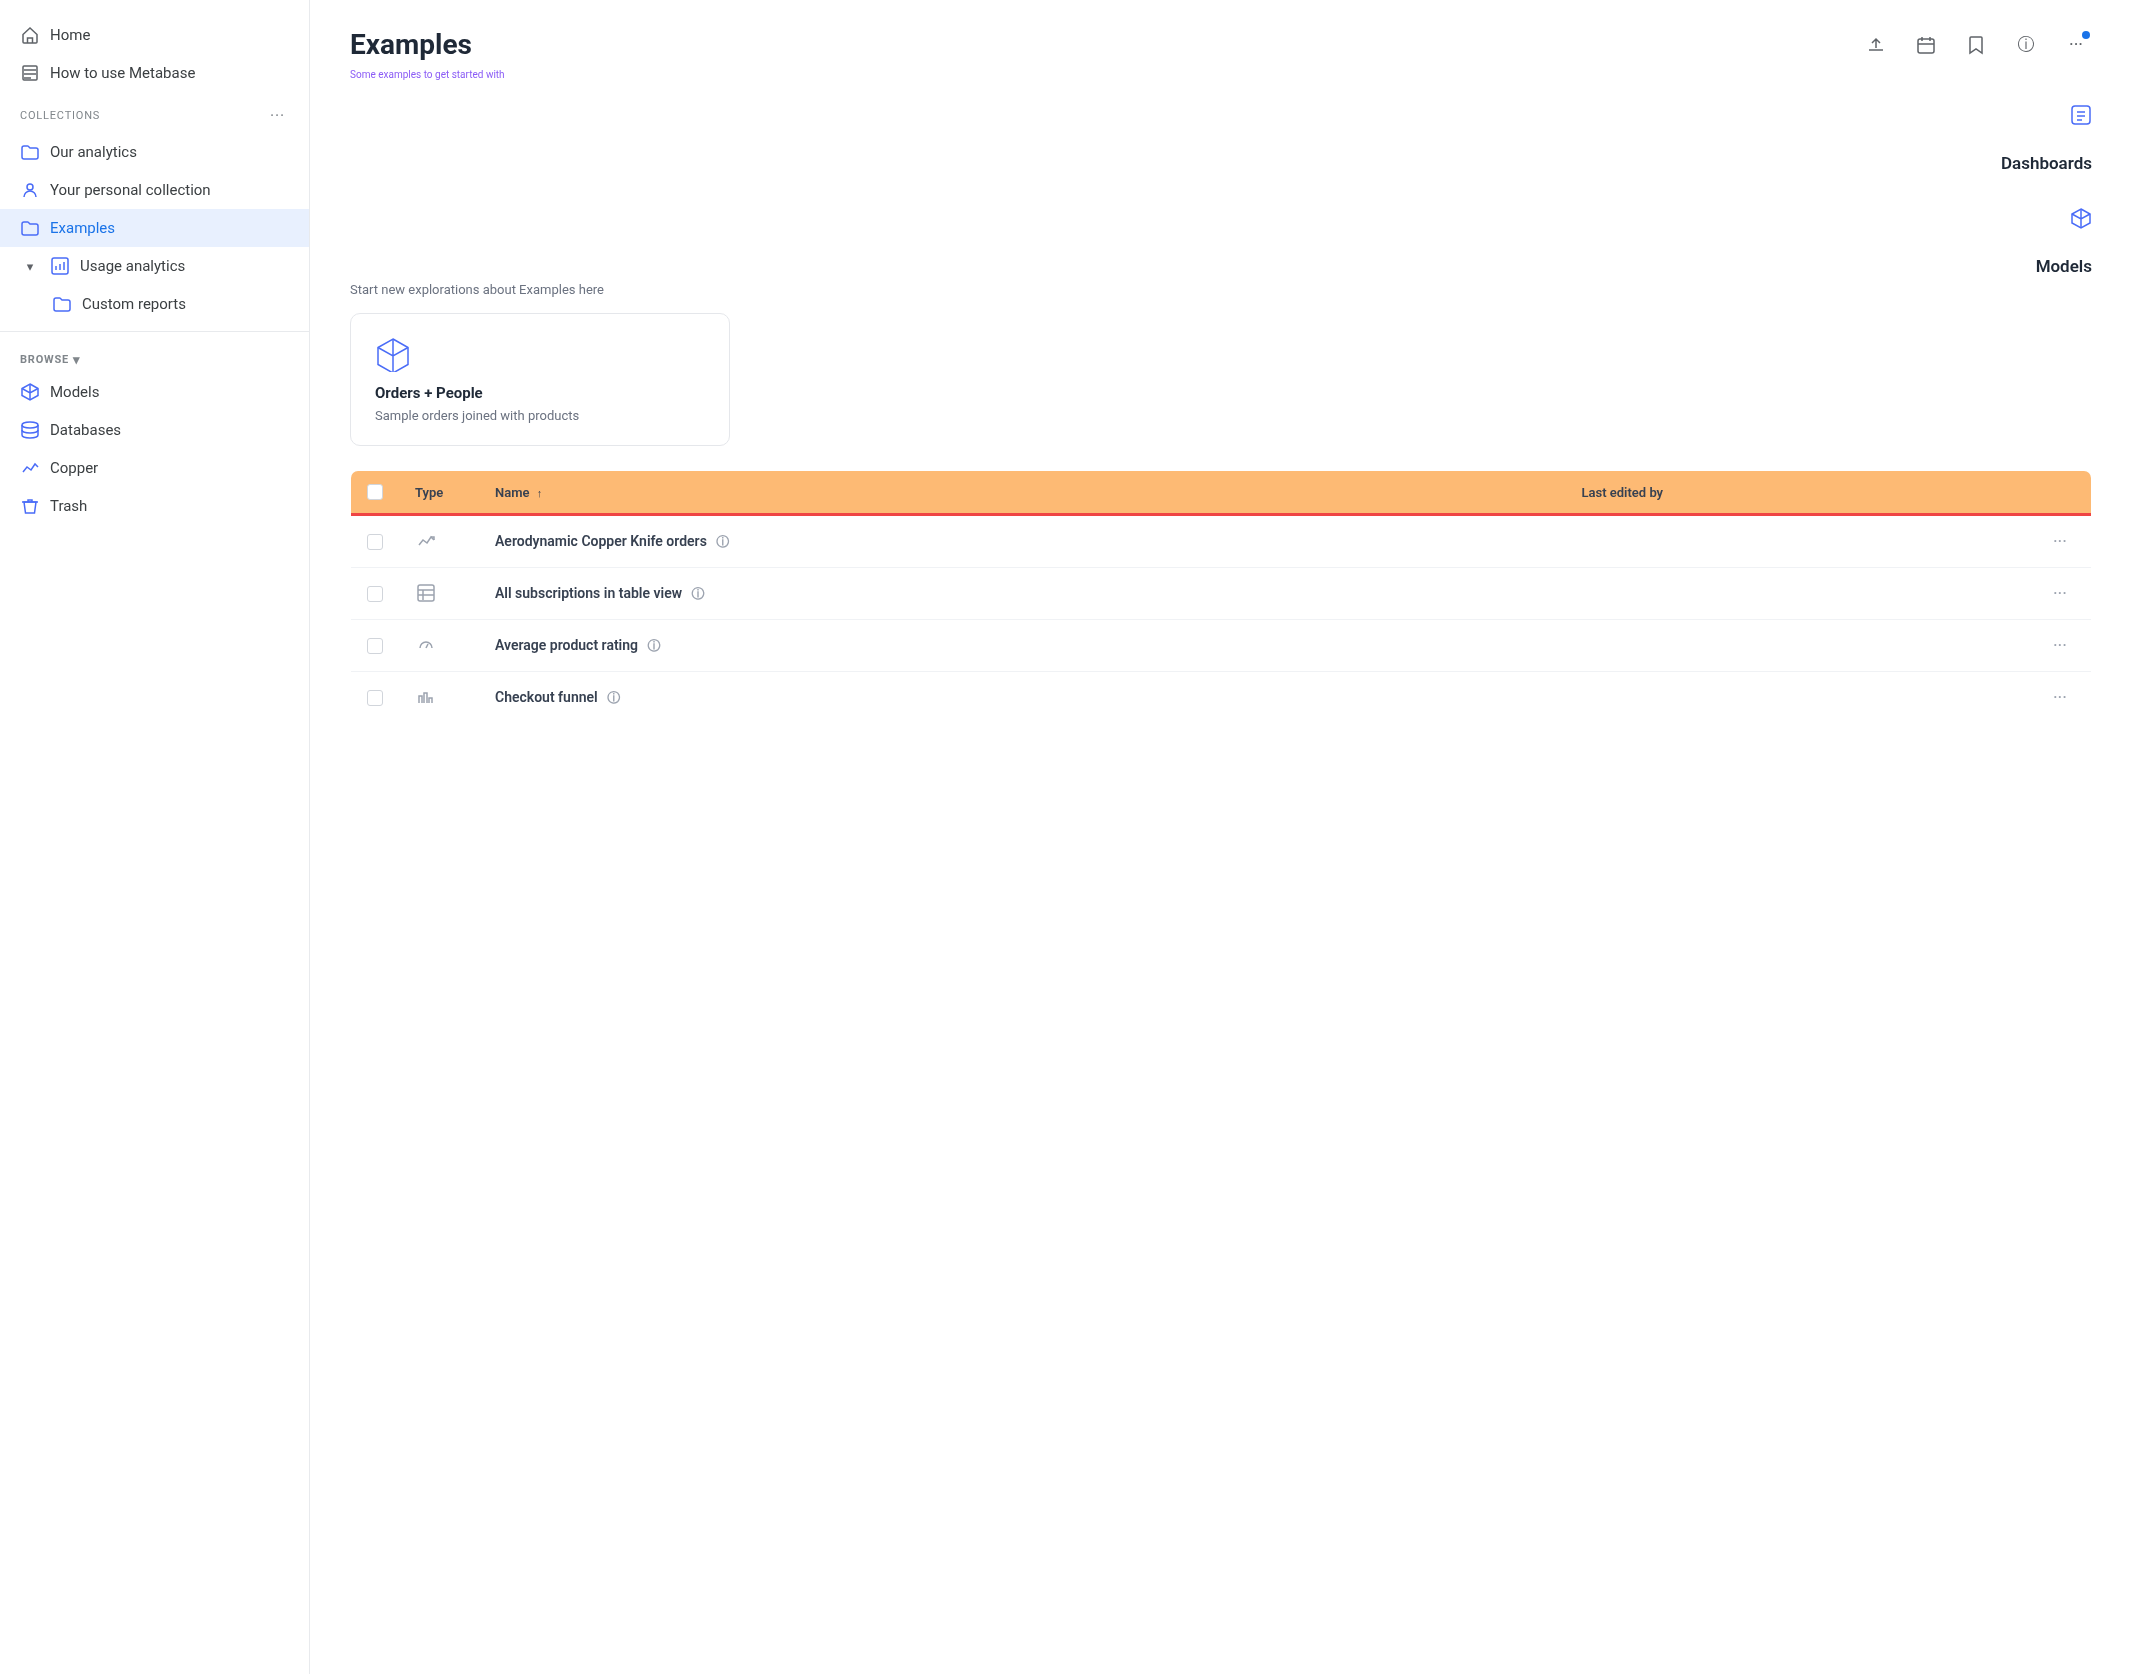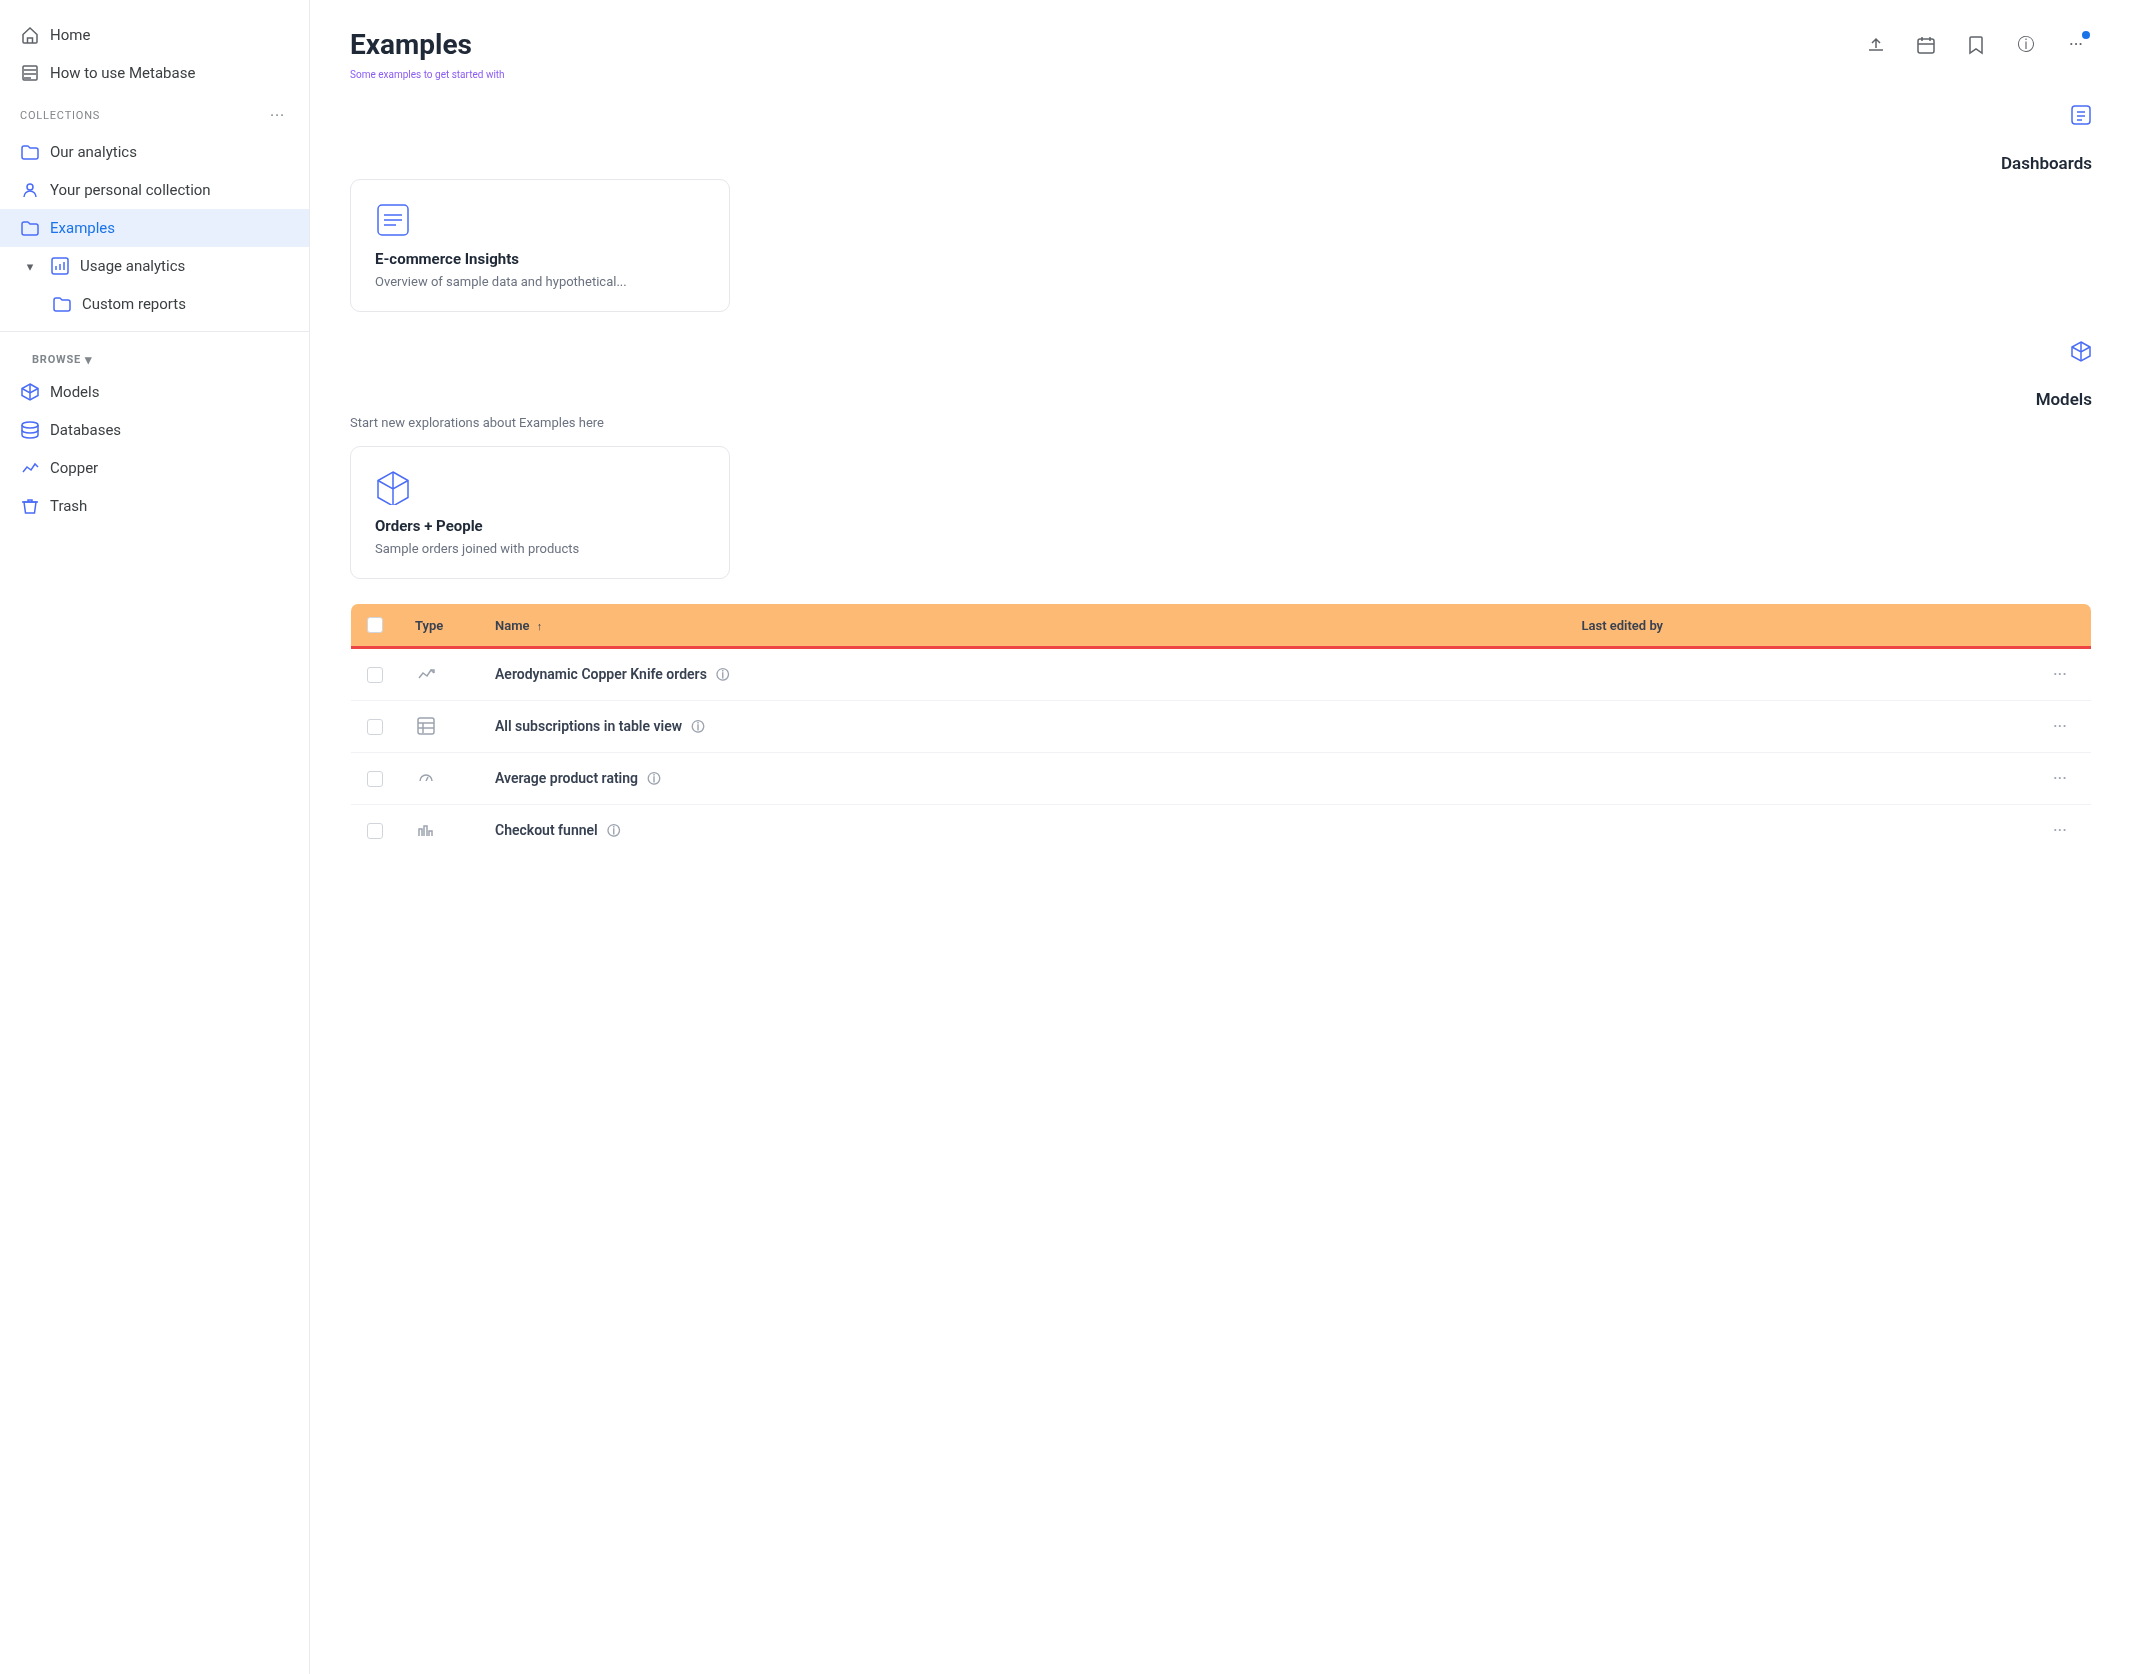--- a/index.html
+++ b/index.html
@@ -75,21 +75,20 @@
       display: flex;
       align-items: center;
       gap: 4px;
       padding: 12px 20px 6px;
       font-size: 11px;
       font-weight: 700;
       color: #80868b;
       letter-spacing: 0.8px;
       text-transform: uppercase;
       cursor: pointer;
-      margin-left: 12px;
     }
 
     .divider { height: 1px; background: #e8eaed; margin: 8px 0; }
 
     
     .main {
       flex: 1;
       overflow-y: auto;
       background: #fff;
     }
@@ -477,30 +476,20 @@
     <div class="section-title">
       <span>
         <svg width="22" height="22" viewBox="0 0 22 22" fill="none" stroke="#4a6cf7" stroke-width="1.5">
           <rect x="2" y="2" width="18" height="18" rx="3"></rect>
           <path d="M7 8h8M7 12h8M7 16h5"></path>
         </svg>
       </span>
       <span>Dashboards</span>
     </div>
 
-    <div class="card">
-      <div class="card-icon">
-        <svg width="36" height="36" viewBox="0 0 36 36" fill="none" stroke="#4a6cf7" stroke-width="1.5">
-          <rect x="3" y="3" width="30" height="30" rx="4"></rect>
-          <path d="M9 13h18M9 18h18M9 23h12"></path>
-        </svg>
-      </div>
-      <div class="card-title">E-commerce Insights</div>
-      <div class="card-desc">Overview of sample data and hypothetical...</div>
-    </div>
   </div>
 
   <div class="section" style="padding-top:28px;">
     <div class="section-title">
       <span>
         <svg width="22" height="22" viewBox="0 0 22 22" fill="none" stroke="#4a6cf7" stroke-width="1.5">
           <path d="M11 2l9 5v9l-9 5-9-5V7l9-5z"></path>
           <path d="M11 2v18M2 7l9 5 9-5"></path>
         </svg>
       </span>

